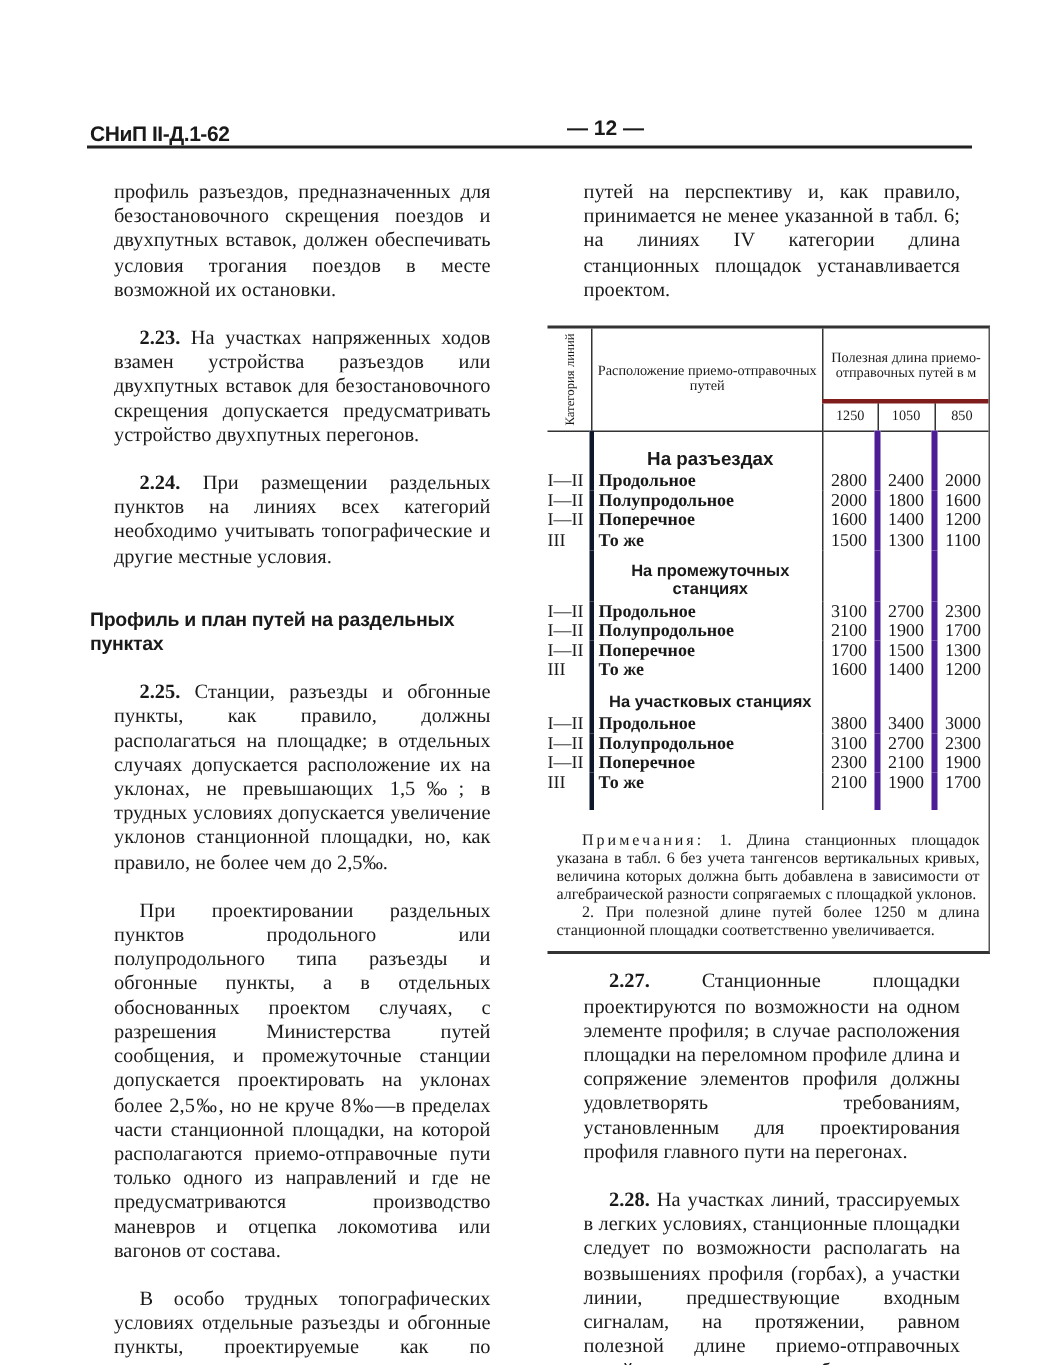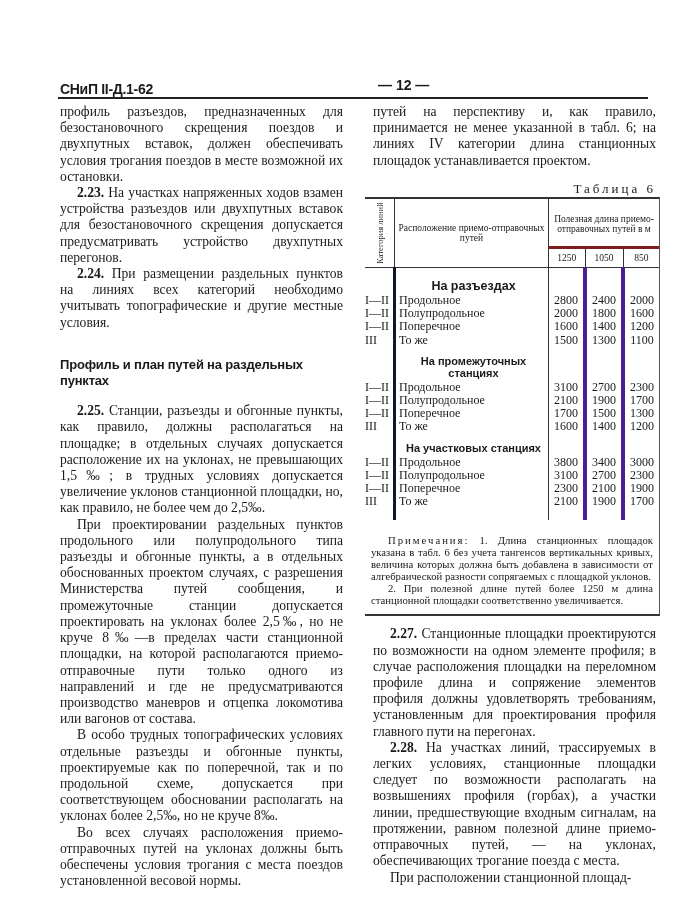--- a/index.html
+++ b/index.html
@@ -4,39 +4,39 @@
 <style>
   html, body { margin:0; padding:0; background:#ffffff; }
   body { width:700px; height:910px; position:relative; overflow:hidden; color:#1a1a1a;
          font-family:"Liberation Serif", "DejaVu Serif", serif; }
   .header { position:absolute; left:58px; top:75px; width:590px; height:22px; border-bottom:2px solid #222; }
   .header .code { position:absolute; left:2px; top:6px; font-family:"Liberation Sans", sans-serif; font-weight:bold; font-size:14px; letter-spacing:-0.3px; }
   .header .pageno { position:absolute; left:320px; top:2px; font-family:"Liberation Sans", sans-serif; font-weight:bold; font-size:14px; }
   .col { position:absolute; top:104px; font-size:13.6px; line-height:16.2px; text-align:justify; }
   .col-left { left:60px; width:283px; }
   .col-right { left:373px; width:283px; }
-  .col p { margin:0; text-indent:0; }
+  .col p { margin:16px; text-indent:0; }
   .col p.ind { text-indent:17px; }
   .num { font-weight:bold; }
   .section-title { font-family:"Liberation Sans", sans-serif; font-weight:bold; font-size:13px; margin:26px 0 14px 0 !important; text-align:left; letter-spacing:-0.2px; }
   .table-label { text-align:right; font-size:13px; letter-spacing:3px; margin-top:12px !important; }
   .table-title { text-align:center; font-family:"Liberation Sans", sans-serif; font-weight:bold; font-size:10.5px; line-height:12px; margin:6px 0 4px 0 !important; }
   .tbl-wrap { position:relative; margin-left:-8px; width:294px; border-top:2px solid #333; border-bottom:2px solid #333; border-right:1px solid #555; }
   table.t6 { border-collapse:collapse; width:100%; font-size:12px; line-height:13.2px; }
   table.t6 td, table.t6 th { padding:0; }
   .hdr th { font-weight:normal; font-size:9.5px; line-height:10px; text-align:center; }
   .hdr .cat { width:28px; border-right:1px solid #333; border-bottom:1px solid #333; height:68px; position:relative; }
   .hdr .cat span { position:absolute; left:50%; top:50%; transform:translate(-50%,-50%) rotate(-90deg); white-space:nowrap; font-size:8.5px; line-height:9px; }
   .hdr .loc { border-right:1px solid #333; border-bottom:1px solid #333; }
   .hdr .useful { border-bottom:3px solid #7f1d1d; padding:6px 2px 4px 2px; }
   .hdr .len { border-bottom:1px solid #333; height:18px; font-size:9.5px; }
   .len.b { border-right:1px solid #333; }
   table.t6 tbody td { vertical-align:top; }
   td.c { text-align:left; padding-right:4px !important; width:24px; border-right:3px solid #0f172a; white-space:nowrap; }
-  td.l { padding-left:3px !important; border-right:1px solid #333; }
+  td.l { padding-left:3px !important; border-right:1px solid #333;font-weight:bold; }
   td.v { text-align:center; width:34px; }
   td.v.b { border-right:4px solid #4c1d95; }
   tr.grp td.gl { text-align:center; font-family:"Liberation Sans", sans-serif; font-weight:bold; font-size:11px; line-height:12px; padding-top:8px !important; padding-bottom:2px !important; }
   tr.first-grp td.gl { font-size:12.5px; padding-top:12px !important; }
   .notes { font-size:10.7px; line-height:12px; padding:14px 6px 8px 6px; text-align:justify; border-top:none; }
   .notes p { margin:0; }
   .notes .spaced { letter-spacing:2px; }
   .after-table { margin-top:10px !important; }
 </style>
 </head>
@@ -54,21 +54,20 @@
   <p class="section-title">Профиль и план путей на раздельных пунктах</p>
   <p class="ind"><span class="num">2.25.</span><span> Станции, разъезды и обгонные пункты, как правило, должны располагаться на площадке; в отдельных случаях допускается расположение их на уклонах, не превышающих 1,5‰; в трудных условиях допускается увеличение уклонов станционной площадки, но, как правило, не более чем до 2,5‰.</span></p>
   <p class="ind">При проектировании раздельных пунктов продольного или полупродольного типа разъезды и обгонные пункты, а в отдельных обоснованных проектом случаях, с разрешения Министерства путей сообщения, и промежуточные станции допускается проектировать на уклонах более 2,5‰, но не круче 8‰—в пределах части станционной площадки, на которой располагаются приемо-отправочные пути только одного из направлений и где не предусматриваются производство маневров и отцепка локомотива или вагонов от состава.</p>
   <p class="ind">В особо трудных топографических условиях отдельные разъезды и обгонные пункты, проектируемые как по поперечной, так и по продольной схеме, допускается при соответствующем обосновании располагать на уклонах более 2,5‰, но не круче 8‰.</p>
   <p class="ind">Во всех случаях расположения приемо-отправочных путей на уклонах должны быть обеспечены условия трогания с места поездов установленной весовой нормы.</p>
 
 </div>
 
 <div class="col col-right">
   <p>путей на перспективу и, как правило, принимается не менее указанной в табл. 6; на линиях IV категории длина станционных площадок устанавливается проектом.</p>
-  <p class="table-label">Таблица 6</p>
 
   <div class="tbl-wrap">
     <table class="t6">
       <thead>
         <tr class="hdr">
           <th class="cat" rowspan="2">
               <span>Категория линий</span>
             </th>
           <th class="loc" rowspan="2">Расположение приемо-отправочных путей</th>
           <th class="useful" colspan="3">Полезная длина приемо-отправочных путей в м</th>

